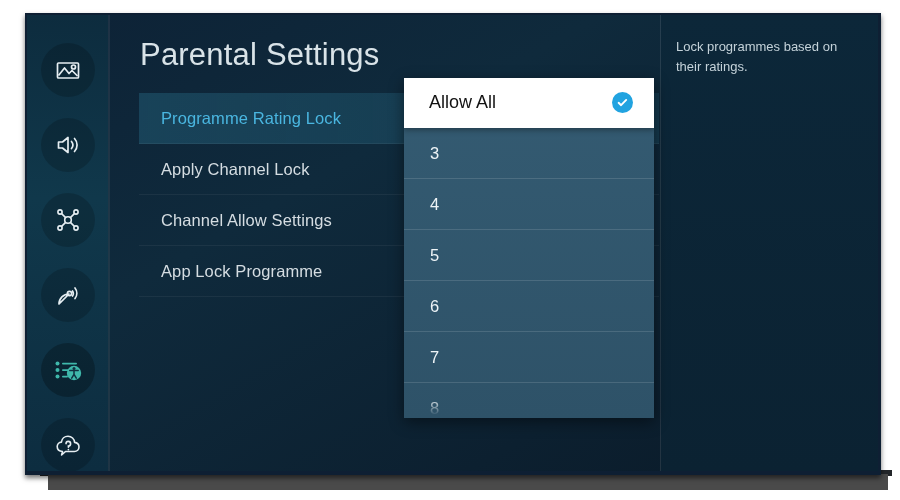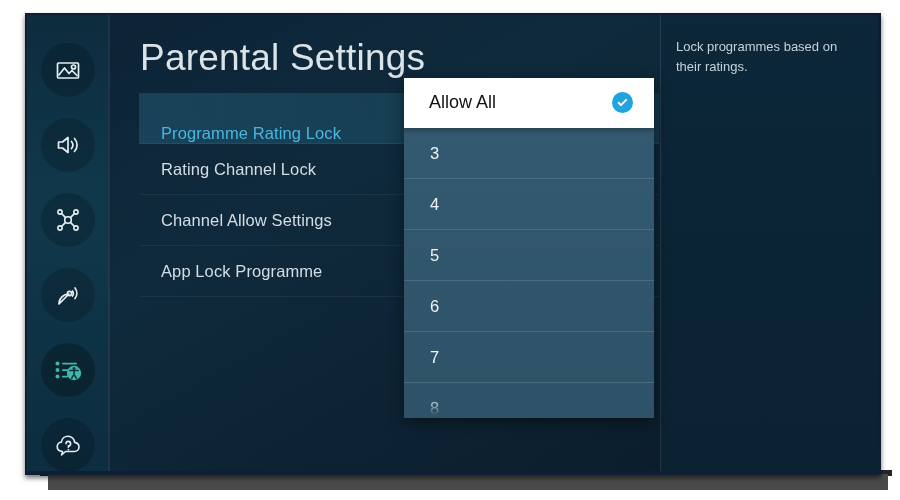--- a/index.html
+++ b/index.html
@@ -47,39 +47,38 @@
     display:flex;align-items:center;justify-content:center;
   }
   .rail-item svg{display:block;}
   .rail-item.active{background:rgba(0,0,0,.26);}
   
   #content{
     position:absolute;left:98px;top:0;width:536px;height:456px;
   }
   #page-title{
     position:absolute;left:15px;top:22px;
-    font-size:37px;font-weight:400;letter-spacing:.2px;
+    font-size:31px;font-weight:400;letter-spacing:.2px;
     color:#d9e3e8;
     white-space:nowrap;
   }
   #menu-list{
     position:absolute;left:14px;top:78px;width:520px;
   }
   .menu-row{
     position:relative;height:50px;
     border-bottom:1px solid rgba(255,255,255,.055);
     display:flex;align-items:center;
   }
   .menu-row .label{
     padding-left:22px;font-size:16.5px;color:#d5dde2;letter-spacing:.1px;
     white-space:nowrap;
   }
   .menu-row.selected{
     background:linear-gradient(90deg,rgba(31,84,108,.62),rgba(26,72,94,.50));
-    align-items:flex-end;
   }
   .menu-row.selected .label{color:#4ab6e0;}
   .menu-row.disabled .label{color:rgba(185,203,212,.33);}
   
   #help-divider{
     position:absolute;left:633px;top:0;width:1px;height:456px;
     background:rgba(255,255,255,.10);
   }
   #help-panel{
     position:absolute;left:634px;top:0;width:217px;height:456px;
@@ -215,21 +214,21 @@
       <div id="page-title">Parental Settings</div>
 
       <div id="menu-list">
 
         <div class="menu-row selected">
           <span class="label">Programme Rating Lock</span>
         </div>
 
 
         <div class="menu-row">
-          <span class="label">Rating Channel Lock</span>
+          <span class="label">Apply Channel Lock</span>
         </div>
 
         <div class="menu-row">
           <span class="label">Channel Allow Settings</span>
         </div>
 
         <div class="menu-row">
           <span class="label">App Lock Programme</span>
         </div>
 

